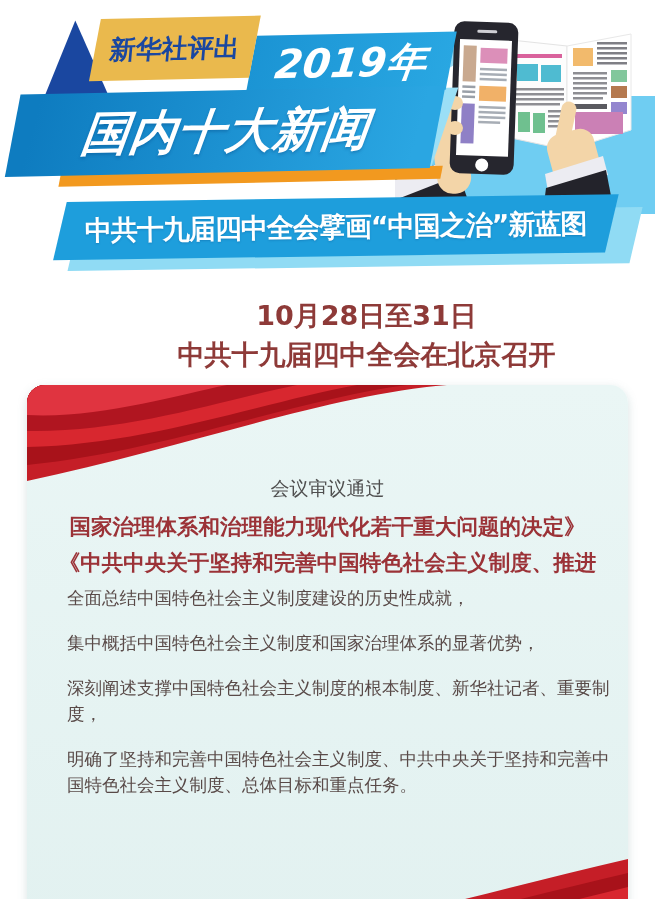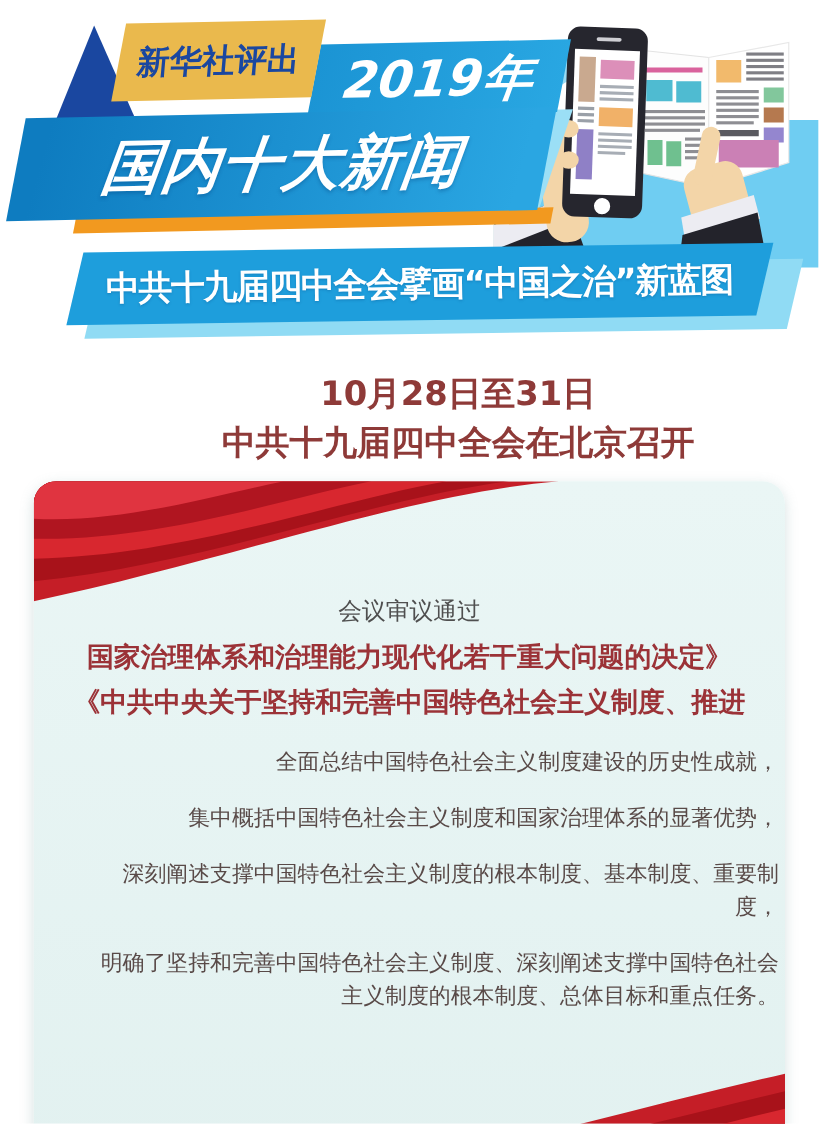--- a/index.html
+++ b/index.html
@@ -43,21 +43,21 @@
     color:#8E3A38; font-weight:bold; font-size:27px; line-height:39px;margin-left:39px; }
 
   
   .card { position:absolute; left:27px; top:385px; width:601px; height:560px; border-radius:18px; overflow:hidden;
     background:linear-gradient(180deg,#EAF6F5,#E2F1F0); box-shadow:0 3px 10px rgba(110,150,150,.28); z-index:2; }
   .ribbon-tl { position:absolute; top:0; left:0; }
   .ribbon-br { position:absolute; bottom:0; right:0; }
   .kicker { position:absolute; top:72px; left:0; width:100%; text-align:center; color:#4F4F4F; font-size:19px; }
   .card-title { position:absolute; top:106px; left:0; width:100%; text-align:center;
     color:#9B3237; font-weight:bold; font-size:21.5px; line-height:36px; }
-  .paras { position:absolute; left:40px; top:212px; width:556px;text-align:right; }
+  .paras { position:absolute; left:40px; top:200px; width:556px; }
   .paras p { margin:0 0 19px 0; color:#594A48; font-size:17.5px; line-height:26px; }
 
   
   .footer { position:absolute; left:0; top:854px; width:655px; display:flex; align-items:center;
     justify-content:center; gap:8px; color:#878787; font-size:16.5px; z-index:2; }
 </style>
 </head>
 <body>
 
 <div class="poster">
@@ -192,19 +192,19 @@
       <path d="M210,88 C280,90 350,74 410,58 L410,88 Z" fill="#E03440"></path>
     </svg>
     <p class="kicker">会议审议通过</p>
     <h2 class="card-title">
       <div>国家治理体系和治理能力现代化若干重大问题的决定》</div>
       <div>《中共中央关于坚持和完善中国特色社会主义制度、推进</div>
     </h2>
     <div class="paras">
       <p>全面总结中国特色社会主义制度建设的历史性成就，</p>
       <p>集中概括中国特色社会主义制度和国家治理体系的显著优势，</p>
-      <p>深刻阐述支撑中国特色社会主义制度的根本制度、基本制度、重要制度，</p>
-      <p>明确了坚持和完善中国特色社会主义制度、深刻阐述支撑中国特色社会主义制度的根本制度、总体目标和重点任务。</p>
+      <p>深刻阐述支撑中国特色社会主义制度的根本制度、新华社记者、重要制度，</p>
+      <p>明确了坚持和完善中国特色社会主义制度、中共中央关于坚持和完善中国特色社会主义制度、总体目标和重点任务。</p>
     </div>
   </section>
 
 
 </div>
 
 </body></html>

